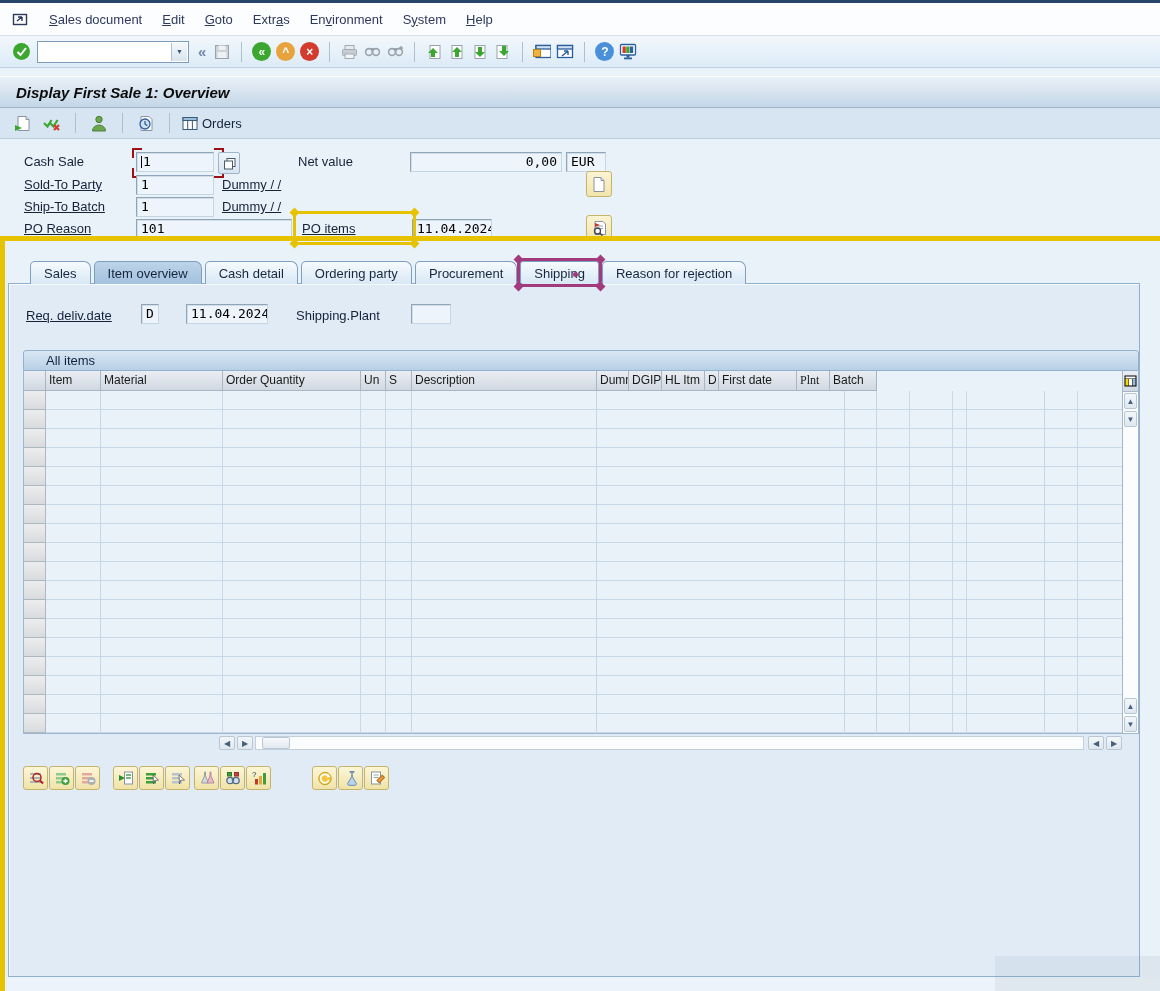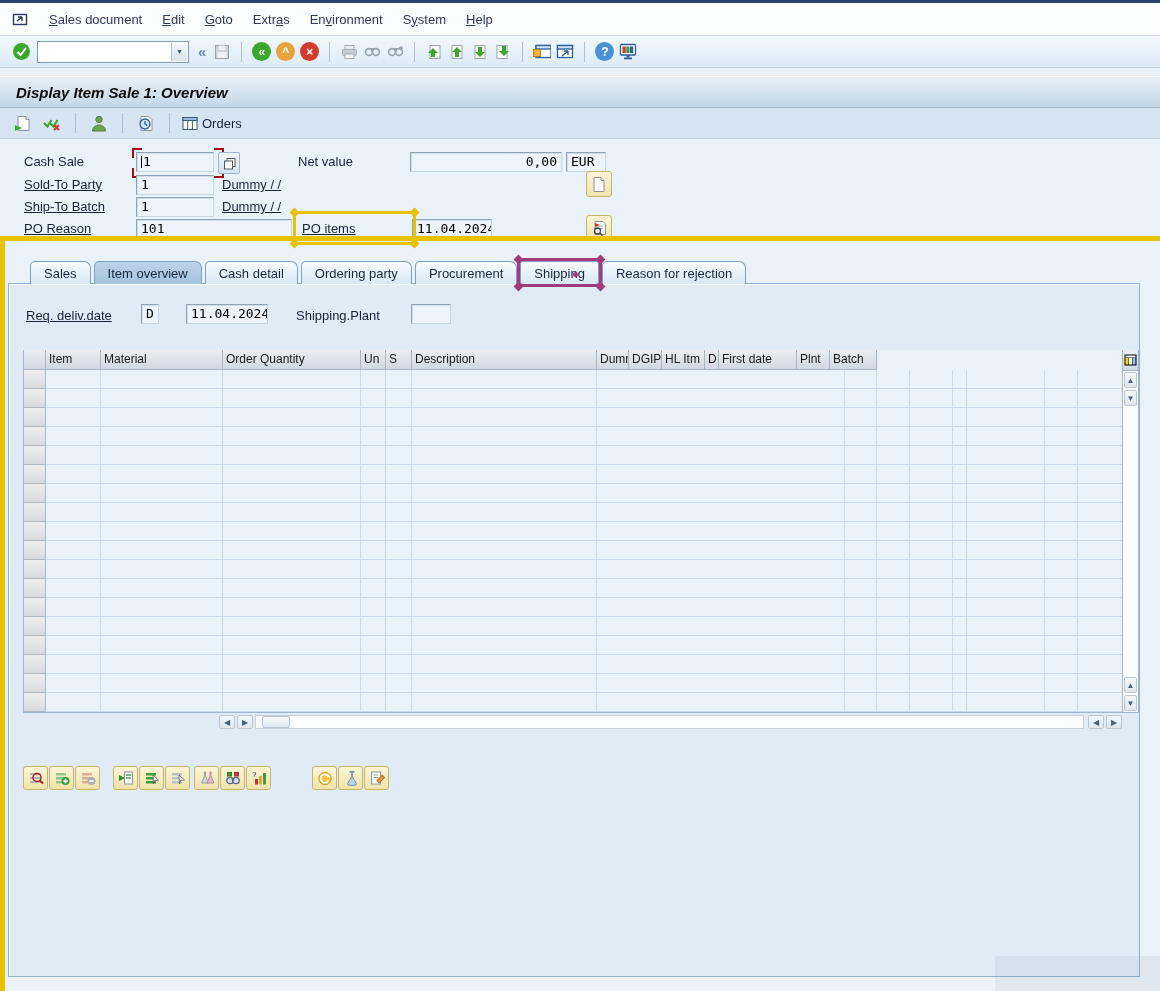--- a/index.html
+++ b/index.html
@@ -233,21 +233,21 @@
           <rect x="3.5" y="3.5" width="3.3" height="6.5" fill="#d23b2e"></rect>
           <rect x="7.2" y="3.5" width="3.3" height="6.5" fill="#3ba72e"></rect>
           <rect x="10.9" y="3.5" width="3.3" height="6.5" fill="#2b5f9e"></rect>
           <rect x="7.5" y="12" width="3" height="2.5" fill="#2b5f9e"></rect>
           <rect x="5" y="14.5" width="8" height="1.8" fill="#2b5f9e"></rect>
         </svg>
     </span>
   </div>
 
   <div class="titlebar">
-    <span class="t">Display Item Sale 1: Overview</span>
+    <span class="t">Display First Sale 1: Overview</span>
   </div>
 
   <div class="apptoolbar">
     <span class="abtn">
       <svg width="18" height="17">
           <path d="M4 1.5 h8 l3 3 v11 h-11 z" fill="#fff" stroke="#8a94a0"></path>
           <path d="M12 1.5 v3 h3" fill="#dde3e9" stroke="#8a94a0"></path>
           <polygon points="1,10 8,13 1,16" fill="#3ba72e"></polygon>
         </svg>
     </span>
@@ -371,36 +371,39 @@
     </div>
 
   <div class="panel">
     <span class="lbl link" style="left:17px;top:22px;">Req. deliv.date</span>
     <span class="fld" style="left:132px;top:20px;width:18px;">D</span>
     <span class="fld" style="left:177px;top:20px;width:82px;">11.04.2024</span>
     <span class="lbl" style="left:287px;top:22px;">Shipping.Plant</span>
     <span class="fld" style="left:402px;top:20px;width:40px;"></span>
 
     <div class="ai">
+      <div class="ai-caption">
+        <span>All items</span>
+      </div>
       <div class="ai-body">
         <div class="cols">
           <div class="hrow">
               <span class="hcell" style="width: 22px;"></span>
               <span class="hcell" style="width: 55px;">Item</span>
               <span class="hcell" style="width: 122px;">Material</span>
               <span class="hcell" style="width: 138px;">Order Quantity</span>
               <span class="hcell" style="width: 25px;">Un</span>
               <span class="hcell" style="width: 26px;">S</span>
               <span class="hcell" style="width: 185px;">Description</span>
               <span class="hcell" style="width: 32px;">Dummy</span>
               <span class="hcell" style="width: 33px;">DGIP</span>
               <span class="hcell" style="width: 43px;">HL Itm</span>
               <span class="hcell" style="width: 14px;">D</span>
               <span class="hcell" style="width: 78px;">First date</span>
-              <span class="hcell" style="width: 33px;">Plnt</span>
+              <span class="hcell" style="width: 33px; font-family: Liberation Serif, serif;">Plnt</span>
               <span class="hcell" style="width: 47px;">Batch</span>
             </div>
           <div>
               <div class="brow">
                 <span class="selcell" style="width: 22px;"></span>
                 <span class="bcell" style="width: 55px;"></span>
                 <span class="bcell" style="width: 122px;"></span>
                 <span class="bcell" style="width: 138px;"></span>
                 <span class="bcell" style="width: 25px;"></span>
                 <span class="bcell" style="width: 26px;"></span>

